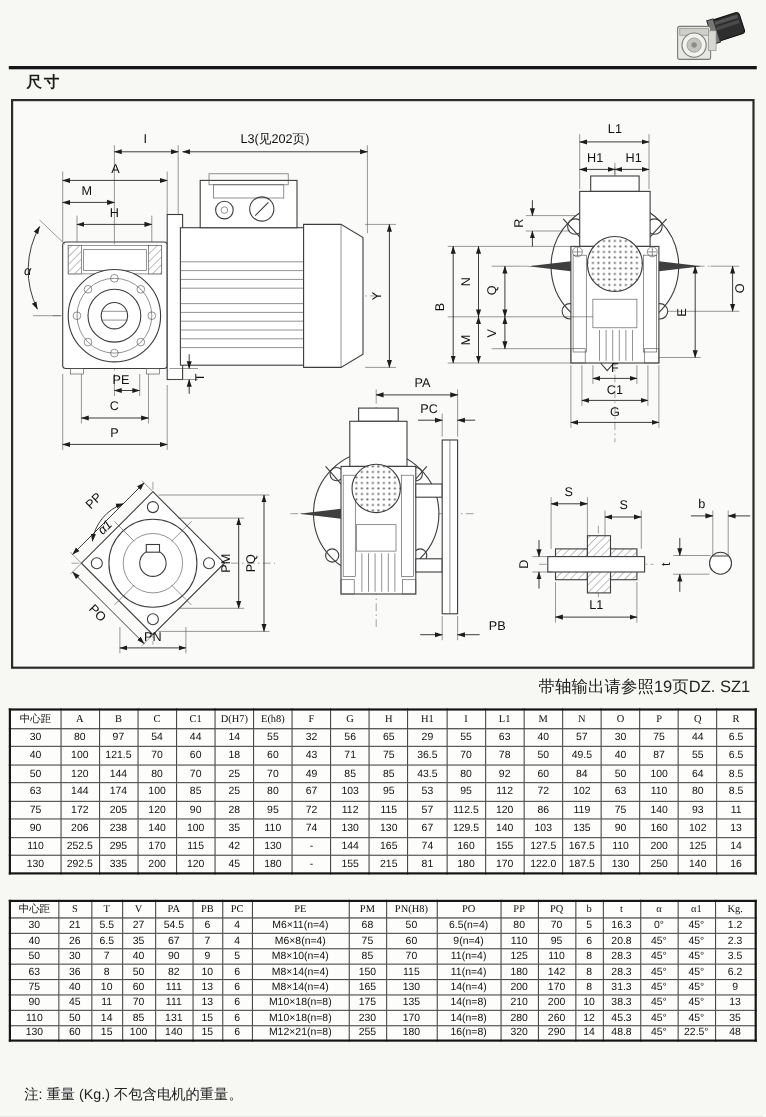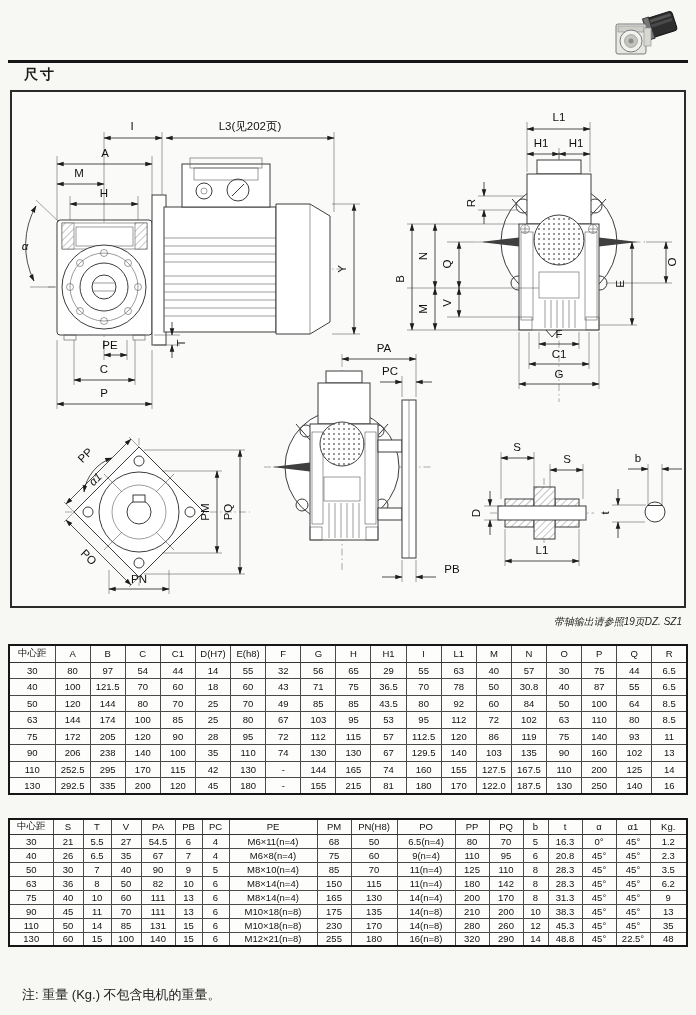--- a/index.html
+++ b/index.html
@@ -7,33 +7,33 @@
   .page {
     position:relative; width:696px; height:1015px; margin:0 auto;
     background:#f7f7f4; font-family:"Liberation Sans", sans-serif; color:#1a1a1a;
     overflow:hidden;
     padding-left:20px;
   }
   .brand-photo { position:absolute; top:10px; right:14px; }
   .top-rule { position:absolute; left:8px; top:60px; width:680px; height:3px; background:#161616; }
   .page-title { position:absolute; left:24px; top:66px; font-size:14px; font-weight:bold; letter-spacing:2px; }
   .drawing-box { position:absolute; left:10px; top:90px; width:676px; height:518px; border:2px solid #2b2b2b; background:#fafaf8; }
-  .drawing-note { position:absolute; top:615px; right:14px; font-size:10px; color:#222;font-style:italic; }
+  .drawing-note { position:absolute; top:615px; right:14px; font-size:15px; color:#222; }
   table { border-collapse:collapse; table-layout:fixed; background:#fdfdfc; }
   .dim-table { position:absolute; left:8px; width:680px; border:2px solid #161616; }
   #table1 { top:644px; }
   #table2 { top:818px; }
   .dim-table th, .dim-table td {
     border:1px solid #4a4a4a; text-align:center; vertical-align:middle;
     font-size:9.5px; font-weight:normal; color:#111; padding:0 1px;
     overflow:hidden; white-space:nowrap;
   }
   #table1 th { height:17px; } #table1 td { height:16.5px; }
   #table2 th { height:15px; } #table2 td { height:14px; }
-  .dim-table thead th { border-bottom:1px solid #333; }
+  .dim-table thead th { border-bottom:1px solid #333;font-family:Liberation Serif, serif; }
   .footer-note { position:absolute; left:22px; top:986px; font-size:13px; color:#222; }
   
   .ol  { fill:none; stroke:#3c3c3c; stroke-width:1; }
   .olw { fill:#ffffff; stroke:#3c3c3c; stroke-width:1; }
   .thin{ fill:none; stroke:#5a5a5a; stroke-width:.6; }
   .dim { fill:none; stroke:#222; stroke-width:.8; }
   .ext { fill:none; stroke:#555; stroke-width:.55; }
   .cl  { fill:none; stroke:#666; stroke-width:.55; stroke-dasharray:7 3 1.5 3; }
   .spike { fill:#3f3f3f; stroke:none; }
   text.dl { font-family:"Liberation Sans",sans-serif; font-size:11.5px; fill:#111; text-anchor:middle; }
@@ -480,21 +480,21 @@
           <td>60</td>
           <td>18</td>
           <td>60</td>
           <td>43</td>
           <td>71</td>
           <td>75</td>
           <td>36.5</td>
           <td>70</td>
           <td>78</td>
           <td>50</td>
-          <td>30.8</td>
+          <td>49.5</td>
           <td>40</td>
           <td>87</td>
           <td>55</td>
           <td>6.5</td>
         </tr>
         <tr>
           <td>50</td>
           <td>120</td>
           <td>144</td>
           <td>80</td>

